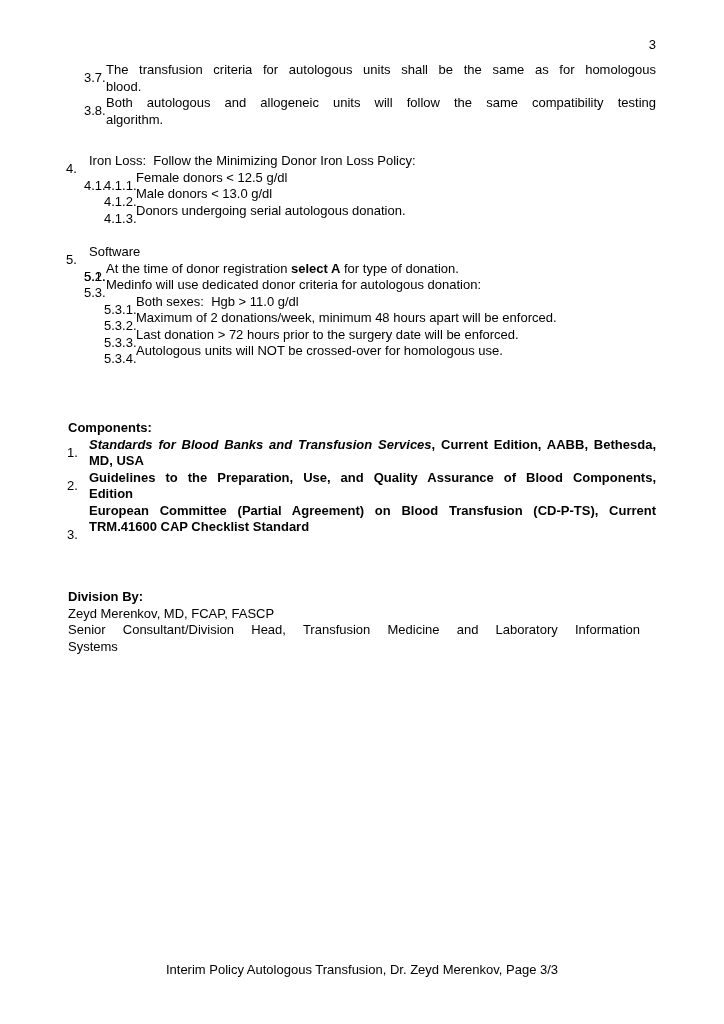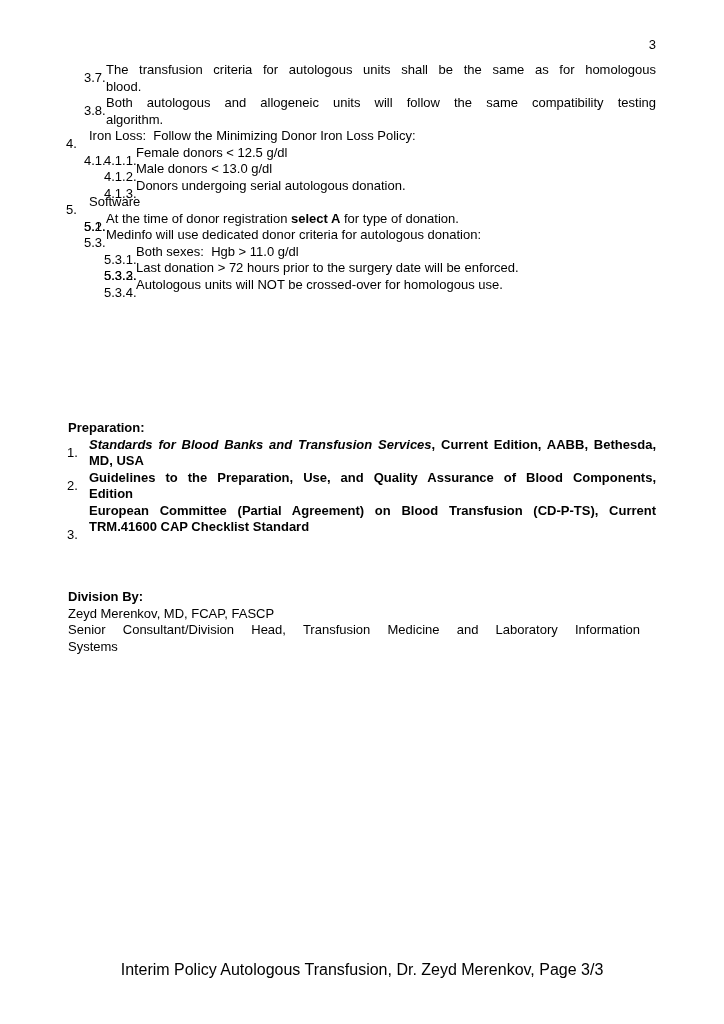--- a/index.html
+++ b/index.html
@@ -13,39 +13,39 @@
     line-height: 16.5px;
     color: #000;
   }
   .abs { position: absolute; left: 0; right: 0; }
   .page-number { position: absolute; top: 37px; right: 68px; }
 
   
   .li { position: relative; }
   .li .num { position: absolute; top: 8px; white-space: pre; }
   .lvl1 > .num { left: 66px; }
-  .lvl1 > .txt { margin-left: 89px; margin-right: 68px; }
+  .lvl1 > .txt { margin-left: 89px; margin-right: 68px; margin-top: 25px; }
   .lvl2 > .num { left: 84px; }
   .lvl2 > .txt { margin-left: 106px; margin-right: 68px; }
   .lvl3 > .num { left: 104px; }
   .lvl3 > .txt { margin-left: 136px; margin-right: 68px; }
   .ref  > .num { left: 67px; }
   .ref  > .txt { margin-left: 89px; margin-right: 68px; font-weight: bold; }
 
   .line { white-space: pre-wrap; }
   .line.jl { text-align: justify; text-align-last: justify; }
   .b { font-weight: bold; }
   .i { font-style: italic; }
 
   .heading { font-weight: bold; margin-left: 68px; }
   #prepared-lines .line { margin-left: 68px; margin-right: 84px; }
 
   .footer {
     position: absolute; top: 962px; left: 0; width: 100%;
-    text-align: center; font-size: 16px;
+    text-align: center; font-size: 13px;
   }
 </style>
 </head>
 <body>
 
 <div class="page-number">3</div>
 
 <div id="policy-list" class="abs" style="top:62px;">
     <div class="li lvl2">
       <span class="num">3.7.</span>
@@ -110,37 +110,40 @@
       </div>
     </div>
     <div class="li lvl3">
       <span class="num">5.3.1.</span>
       <div class="txt">
         <div class="line"><span>Both sexes:  Hgb &gt; 11.0 g/dl</span></div>
       </div>
     </div>
     <div class="li lvl3">
       <span class="num">5.3.2.</span>
+      <div class="txt">
+        <div class="line"><span>Maximum of 2 donations/week, minimum 48 hours apart will be enforced.</span></div>
+      </div>
     </div>
     <div class="li lvl3">
       <span class="num">5.3.3.</span>
       <div class="txt">
         <div class="line"><span>Last donation &gt; 72 hours prior to the surgery date will be enforced.</span></div>
       </div>
     </div>
     <div class="li lvl3">
       <span class="num">5.3.4.</span>
       <div class="txt">
         <div class="line"><span>Autologous units will NOT be crossed-over for homologous use.</span></div>
       </div>
     </div>
   </div>
 
 <div id="references" class="abs" style="top:420px;">
-  <div class="heading">Preparation:</div>
+  <div class="heading">Components:</div>
   <div id="reference-list">
       <div class="li ref">
         <span class="num">1.</span>
         <div class="txt">
           <div class="line jl"><span class="i">Standards for Blood Banks and Transfusion Services</span><span>, Current Edition, AABB, Bethesda,</span></div>
           <div class="line"><span>MD, USA</span></div>
         </div>
       </div>
       <div class="li ref">
         <span class="num">2.</span>

